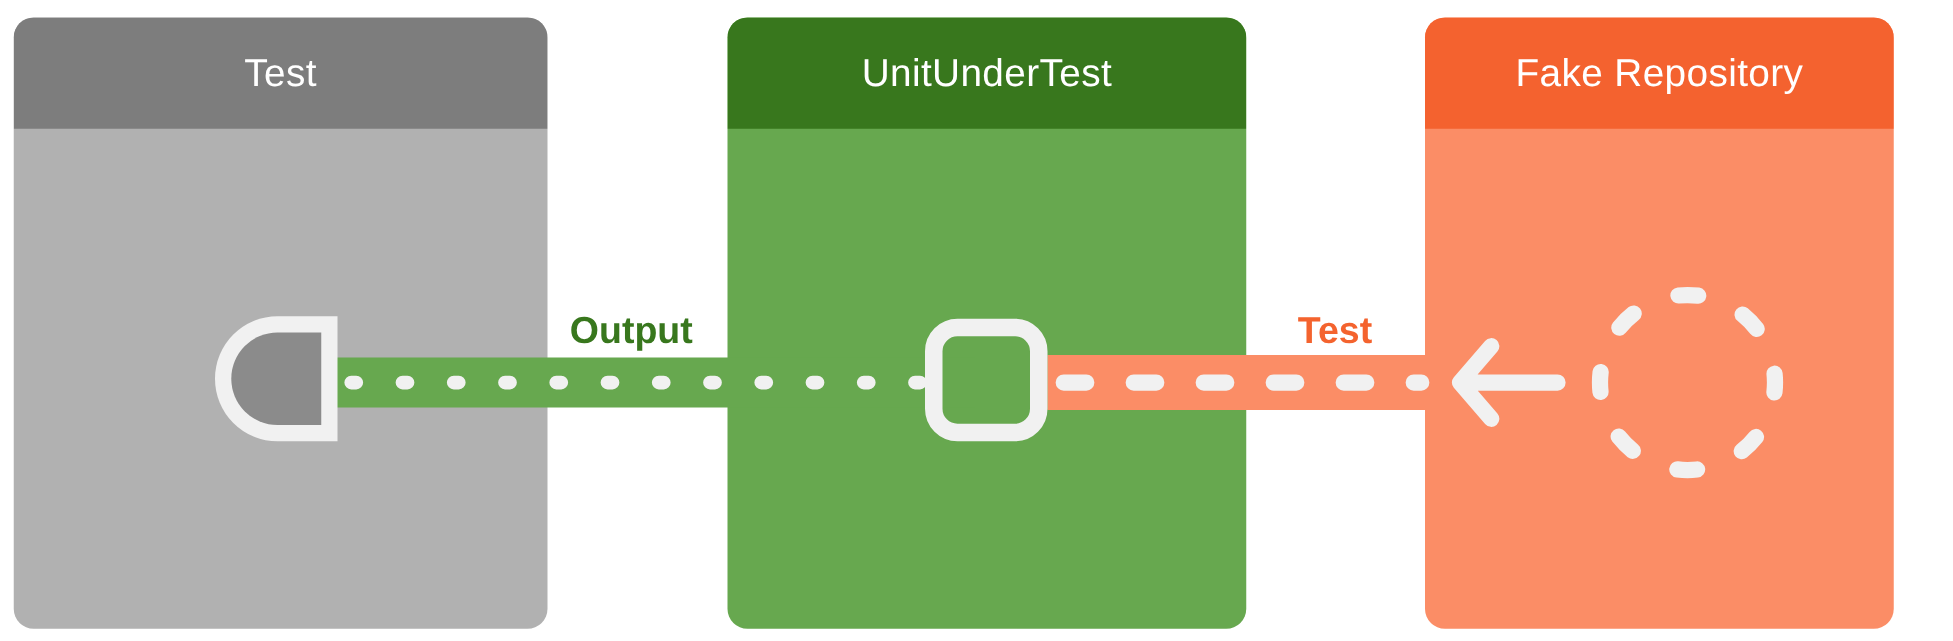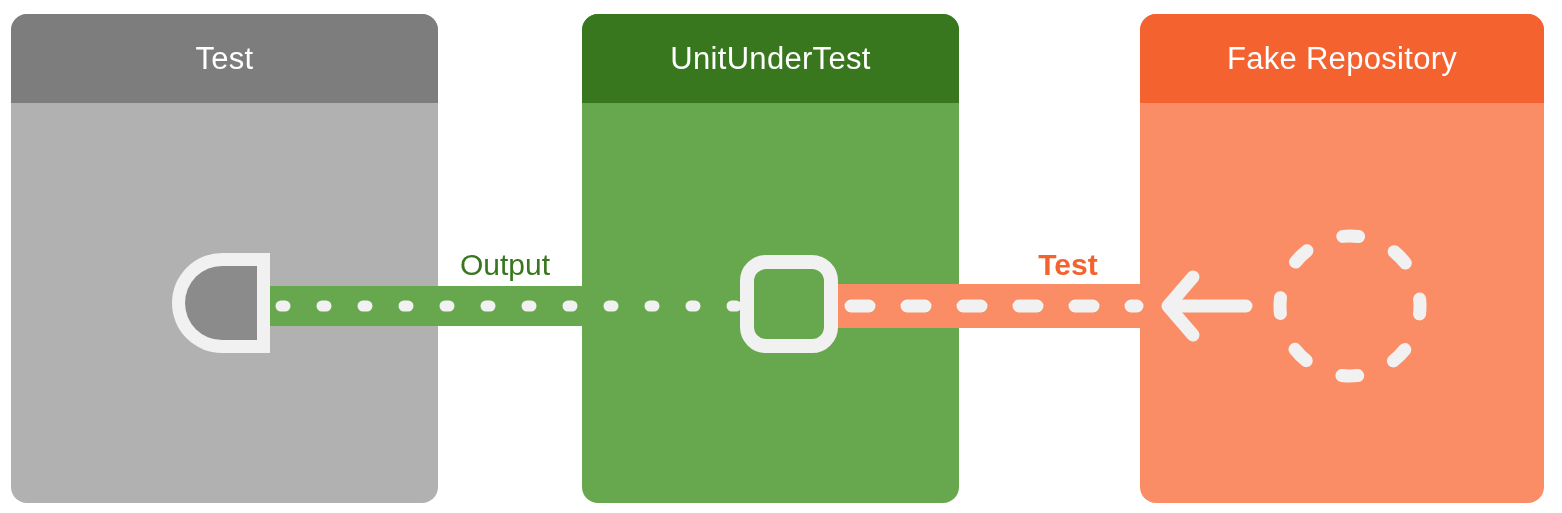--- a/index.html
+++ b/index.html
@@ -16,22 +16,22 @@
     overflow: hidden;
   }
   .box {
     position: absolute;
     top: 14px;
     height: 489px;
     border-radius: 16px;
     overflow: hidden;
   }
   .box-test   { left: 11px;   width: 427px; }
-  .box-uut    { left: 582px;  width: 377px; }
-  .box-fake   { left: 1140px; width: 404px; }
+  .box-uut    { left: 582px;  width: 415px; }
+  .box-fake   { left: 1140px; width: 375px; }
   .box-header {
     height: 89px;
     display: flex;
     align-items: center;
     justify-content: center;
     font-size: 31px;
     font-weight: 400;
     letter-spacing: 0.3px;
   }
   .box-body {
@@ -42,21 +42,21 @@
     bottom: 0;
   }
   .connector-label {
     position: absolute;
     top: 249px;
     transform: translateX(-50%);
     font-size: 30px;
     line-height: 32px;
     white-space: nowrap;
   }
-  .label-output { left: 505px;  font-weight: 400; }
+  .label-output { left: 505px;  font-weight: 700; }
   .label-flow   { left: 1068px; font-weight: 700; }
   .overlay {
     position: absolute;
     left: 0;
     top: 0;
     width: 1562px;
     height: 513px;
   }
 </style>
 </head>

